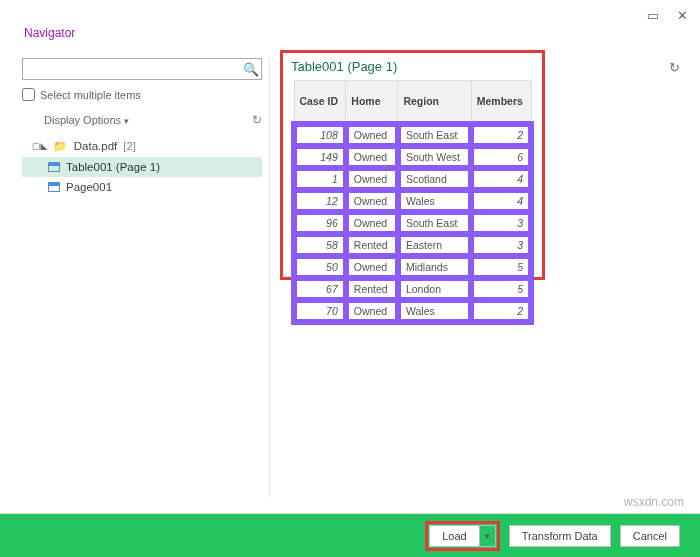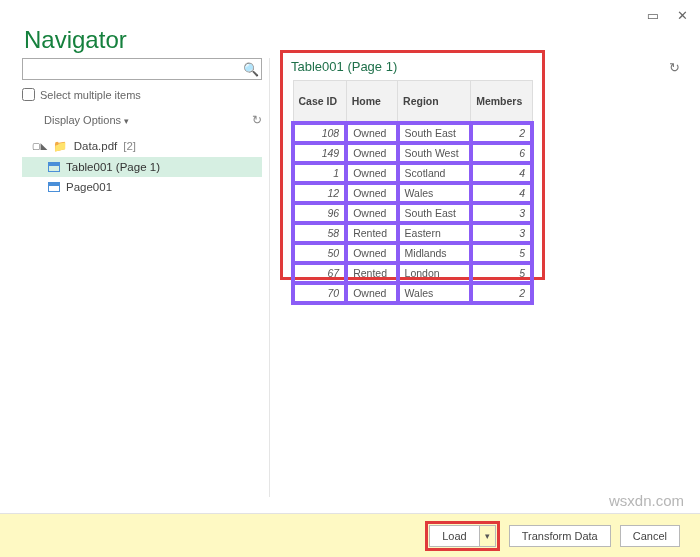--- a/index.html
+++ b/index.html
@@ -20,22 +20,22 @@
     right: 12px;
     display: flex;
     gap: 18px;
     color: #666;
     font-size: 13px;
   }
   .title {
     position: absolute;
     top: 26px;
     left: 24px;
-    font-size: 24px;
-    color: #15803d;
+    font-size: 12px;
+    color: #a21caf;
     font-weight: 400;
   }
   .left-pane {
     position: absolute;
     left: 22px;
     top: 58px;
     width: 240px;
   }
   .search-box {
     border: 1px solid #aaa;
@@ -119,21 +119,21 @@
   }
   .preview-table th {
     text-align: left;
     background: #f2f2f2;
     border: 1px solid #ddd;
     padding: 14px 5px;
     font-weight: 700;
     color: #444;
   }
   .preview-table td {
-    border: 4px solid #8b5cf6;
+    border: 6px solid #8b5cf6;
     padding: 2px 5px;
     color: #555;
   }
   .preview-table td.num { text-align: right; font-style: italic; }
   .side-refresh-icon {
     position: absolute;
     right: 20px;
     top: 60px;
     color: #777;
     font-size: 13px;
@@ -149,21 +149,21 @@
   .footer {
     position: absolute;
     left: 0; right: 0; bottom: 0;
     height: 44px;
     border-top: 1px solid #e2e2e2;
     display: flex;
     align-items: center;
     justify-content: flex-end;
     padding-right: 20px;
     gap: 9px;
-    background: #fef9c3;
+    background: #22c55e;
     font-size: 11px;
   }
   .btn {
     border: 1px solid #b8b8b8;
     background: #fff;
     height: 22px;
     padding: 0 12px;
     display: flex;
     align-items: center;
     cursor: pointer;
@@ -184,21 +184,21 @@
     align-items: center;
     justify-content: center;
     font-size: 9px;
     color: #555;
     cursor: pointer;
   }
   .watermark {
     position: absolute;
     right: 16px;
     bottom: 48px;
-    font-size: 15px;
+    font-size: 12px;
     color: #b6b6b6;
   }
 </style>
 </head>
 <body>
 
 <div class="window-controls">
   <span>▭</span>
   <span>✕</span>
 </div>

